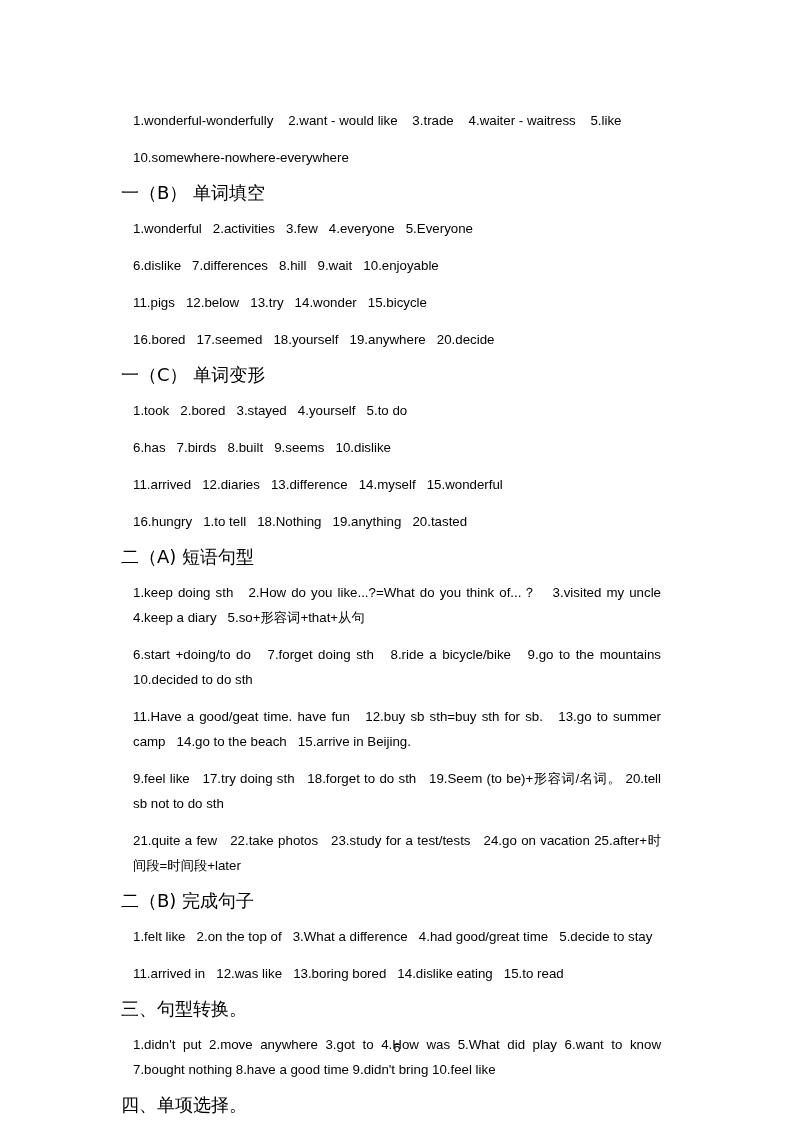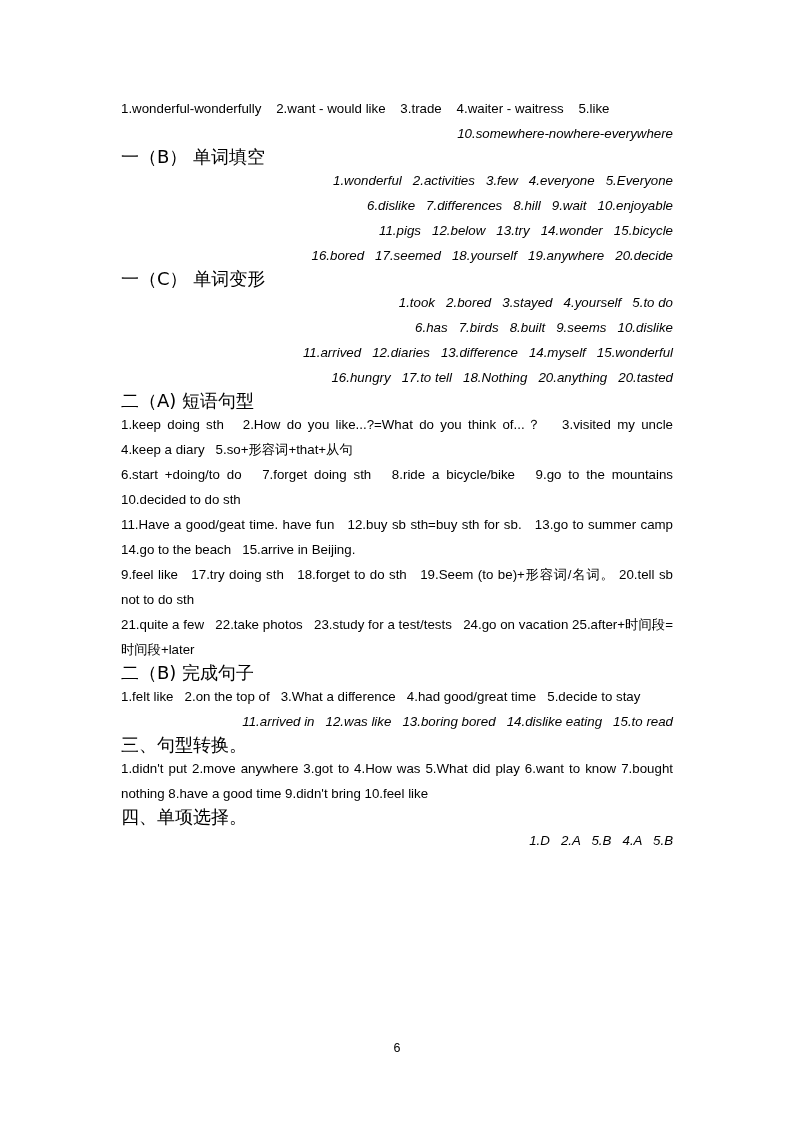--- a/index.html
+++ b/index.html
@@ -31,28 +31,27 @@
     top: 96px;
     width: 552px;
   }
 
   
   .para {
     font-size: 13.3px;
     line-height: 25px;
     text-align: justify;
     text-justify: inter-word;
-    margin: 0;
+    margin: 12px;
     word-spacing: normal;
     white-space: pre-wrap;
   }
   
   .para.short {
-    text-align: right;
-    font-style: italic;
+    text-align: left;
   }
 
   
   .heading {
     font-size: 18px;
     line-height: 22px;
     margin: 0;
     text-align: left;
     white-space: pre;
   }
@@ -81,21 +80,21 @@
       <div class="para short">10.somewhere-nowhere-everywhere</div>
       <div class="heading cjk">一（B） 单词填空</div>
       <div class="para short">1.wonderful   2.activities   3.few   4.everyone   5.Everyone</div>
       <div class="para short">6.dislike   7.differences   8.hill   9.wait   10.enjoyable</div>
       <div class="para short">11.pigs   12.below   13.try   14.wonder   15.bicycle</div>
       <div class="para short">16.bored   17.seemed   18.yourself   19.anywhere   20.decide</div>
       <div class="heading cjk">一（C） 单词变形</div>
       <div class="para short">1.took   2.bored   3.stayed   4.yourself   5.to do</div>
       <div class="para short">6.has   7.birds   8.built   9.seems   10.dislike</div>
       <div class="para short">11.arrived   12.diaries   13.difference   14.myself   15.wonderful</div>
-      <div class="para short">16.hungry   17.to tell   18.Nothing   20.anything   20.tasted</div>
+      <div class="para short">16.hungry   1.to tell   18.Nothing   19.anything   20.tasted</div>
       <div class="heading cjk">二（A) 短语句型</div>
       <div class="para">1.keep doing sth   2.How do you like...?=What do you think of...？   3.visited my uncle   4.keep a diary   5.so+形容词+that+从句</div>
       <div class="para">6.start +doing/to do   7.forget doing sth   8.ride a bicycle/bike   9.go to the mountains   10.decided to do sth</div>
       <div class="para">11.Have a good/geat time. have fun   12.buy sb sth=buy sth for sb.   13.go to summer camp   14.go to the beach   15.arrive in Beijing.</div>
       <div class="para">9.feel like   17.try doing sth   18.forget to do sth   19.Seem (to be)+形容词/名词。 20.tell sb not to do sth</div>
       <div class="para">21.quite a few   22.take photos   23.study for a test/tests   24.go on vacation 25.after+时间段=时间段+later</div>
       <div class="heading cjk">二（B) 完成句子</div>
       <div class="para">1.felt like   2.on the top of   3.What a difference   4.had good/great time   5.decide to stay</div>
       <div class="para short">11.arrived in   12.was like   13.boring bored   14.dislike eating   15.to read</div>
       <div class="heading cjk">三、句型转换。</div>

